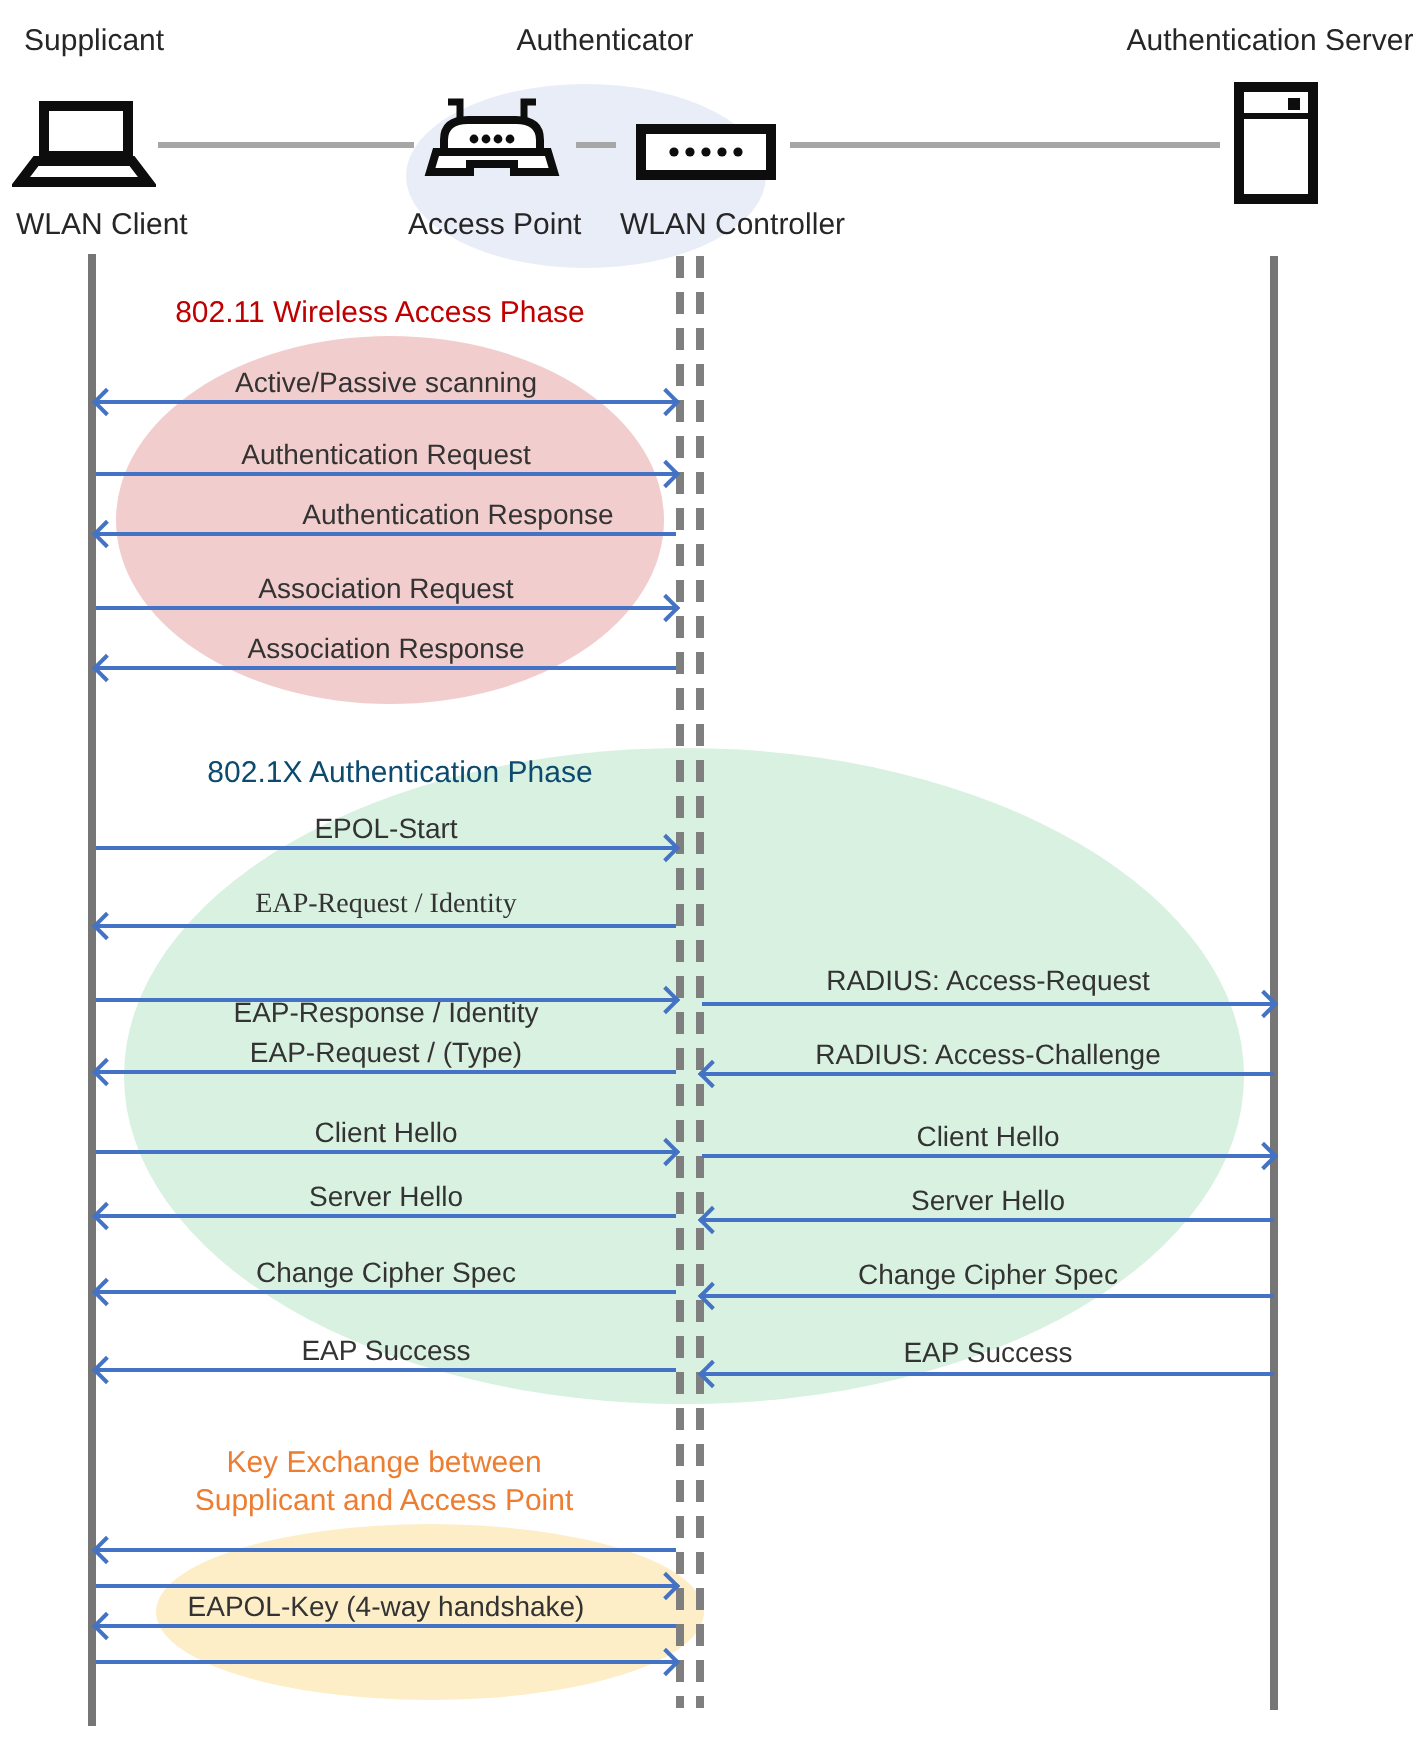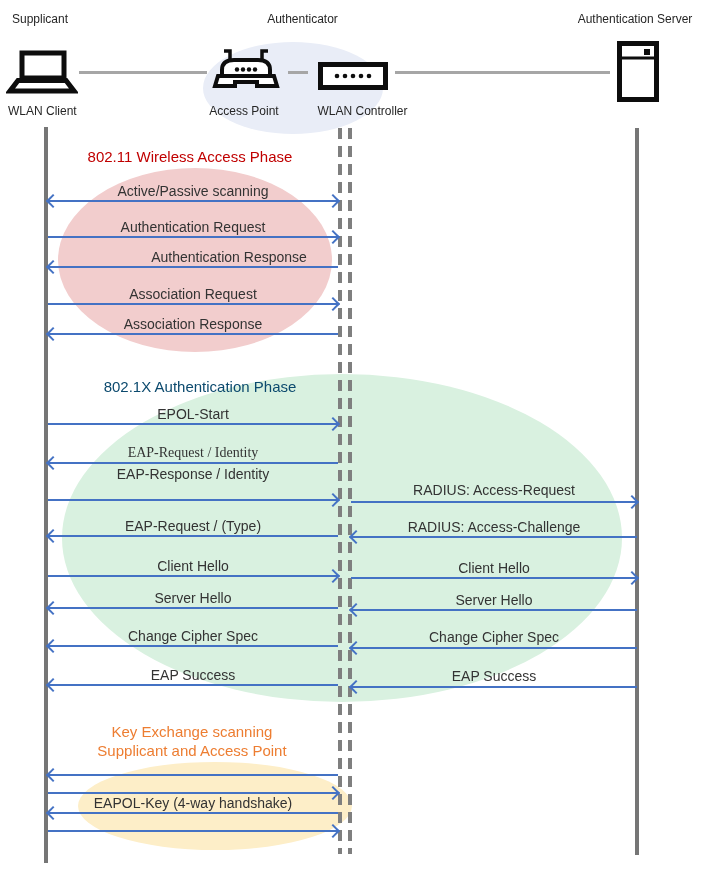--- a/index.html
+++ b/index.html
@@ -7,21 +7,21 @@
     position:relative;width:713px;height:875px;background:#fff;overflow:hidden;
     font-family:"Liberation Sans",sans-serif;color:#333;
   }
   
   .ellipse{position:absolute;border-radius:50%;z-index:0;}
   .halo{left:203px;top:42px;width:180px;height:92px;background:#E9EDF7;}
   .pink{left:58px;top:168px;width:274px;height:184px;background:#F2CDCD;}
   .green{left:62px;top:374px;width:560px;height:328px;background:#D9F1E0;}
   .yellow{left:78px;top:762px;width:274px;height:88px;background:#FDEEC8;}
   
-  .role,.dev{position:absolute;font-size:12px;color:#262626;white-space:nowrap;z-index:2;}
+  .role,.dev{position:absolute;font-size:15px;color:#262626;white-space:nowrap;z-index:2;}
   .ctr{text-align:center;}
   
   .icon{position:absolute;z-index:2;}
   
   .conn{position:absolute;top:71px;height:3px;background:#A6A6A6;z-index:1;}
   
   .lifeline{position:absolute;width:4px;background:#767676;z-index:1;}
   .dashline{position:absolute;width:4px;z-index:1;
     background:repeating-linear-gradient(to bottom,#7f7f7f 0,#7f7f7f 11px,transparent 11px,transparent 18px);}
   
@@ -98,21 +98,21 @@
   <div class="dev ctr" style="left:310px;top:104px;width:105px;">WLAN Controller</div>
 
   <div class="lifeline" style="left:44px;top:127px;height:736px;"></div>
   <div class="dashline" style="left:338px;top:128px;height:726px;"></div>
   <div class="dashline" style="left:348px;top:128px;height:726px;"></div>
   <div class="lifeline" style="left:635px;top:128px;height:727px;"></div>
 
   <div class="ptitle t-red" style="left:48px;width:284px;top:147px;">802.11 Wireless Access Phase</div>
   <div class="ptitle t-green" style="left:55px;width:290px;top:377px;">802.1X Authentication Phase</div>
   <div class="ptitle t-orange" style="left:47px;width:290px;top:722px;">
-    <div>Key Exchange scanning</div>
+    <div>Key Exchange between</div>
     <div>Supplicant and Access Point</div>
   </div>
 
   <div class="lbl seg-l" style="top:183px;">Active/Passive scanning</div>
   <div class="arrow seg-l a-left a-right" style="top:200px;"></div>
 
   <div class="lbl seg-l" style="top:219px;">Authentication Request</div>
   <div class="arrow seg-l a-right" style="top:236px;"></div>
 
   <div class="lbl seg-l" style="top:249px;margin-left:36px;">Authentication Response</div>
@@ -123,21 +123,21 @@
 
   <div class="lbl seg-l" style="top:316px;">Association Response</div>
   <div class="arrow seg-l a-left" style="top:333px;"></div>
 
   <div class="lbl seg-l" style="top:406px;">EPOL-Start</div>
   <div class="arrow seg-l a-right" style="top:423px;"></div>
 
   <div class="lbl seg-l" style="top:445px;font-family:Liberation Serif, serif;">EAP-Request / Identity</div>
   <div class="arrow seg-l a-left" style="top:462px;"></div>
 
-  <div class="lbl seg-l" style="top:466px;text-align:center;">EAP-Response / Identity</div>
+  <div class="lbl seg-l" style="top:498px;text-align:center;">EAP-Response / Identity</div>
   <div class="arrow seg-l a-right" style="top:499px;"></div>
 
   <div class="lbl seg-l" style="top:518px;">EAP-Request / (Type)</div>
   <div class="arrow seg-l a-left" style="top:535px;"></div>
 
   <div class="lbl seg-l" style="top:558px;">Client Hello</div>
   <div class="arrow seg-l a-right" style="top:575px;"></div>
 
   <div class="lbl seg-l" style="top:590px;">Server Hello</div>
   <div class="arrow seg-l a-left" style="top:607px;"></div>

